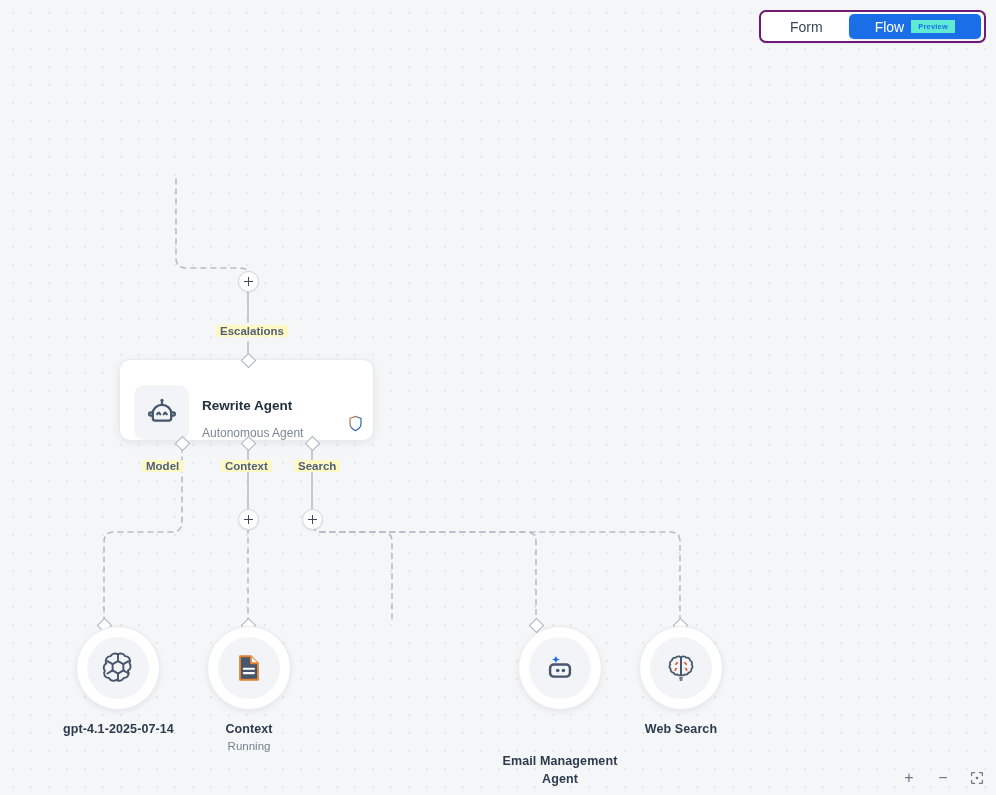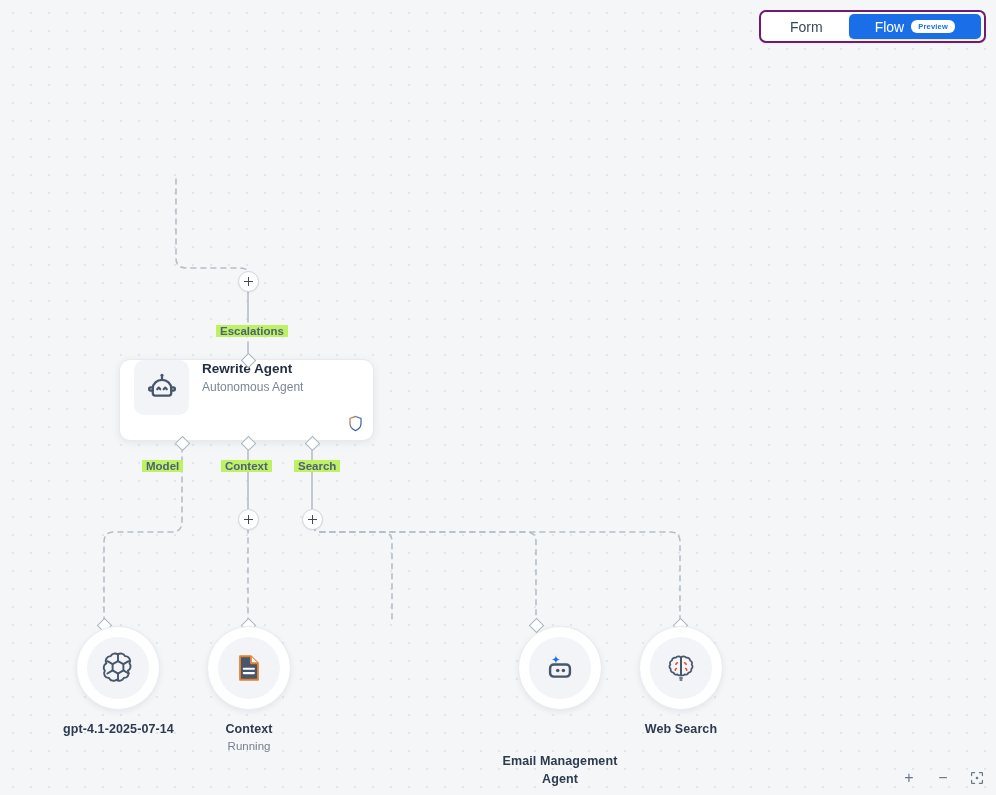--- a/index.html
+++ b/index.html
@@ -27,22 +27,22 @@
     height:23px;box-sizing:content-box;
   }
   .vt-btn{
     height:25px;display:flex;align-items:center;gap:7px;
     padding:0 26px;border-radius:5px;border:none;background:transparent;
     font-family:inherit;font-size:14px;font-weight:500;color:#39485c;cursor:pointer;
     white-space:nowrap;
   }
   .vt-btn.active{background:#1a6fe8;color:#fff;box-shadow:0 1px 2px rgba(16,24,40,.12);}
   .vt-badge{
-    background:#ffffff;color:#1a6fe8;font-size:7.5px;font-weight:700;
-    border-radius:6px;padding:2.5px 7px;letter-spacing:.2px;line-height:1;
+    background:#5eead4;color:#1a6fe8;font-size:7.5px;font-weight:700;
+    border-radius:0;padding:2.5px 7px;letter-spacing:.2px;line-height:1;
   }
 
   
   .cnode{position:absolute;display:flex;flex-direction:column;align-items:center;}
   .cnode .ring{
     width:82px;height:82px;border-radius:50%;
     background:#ffffff;border:1px solid #e8ecf0;
     box-shadow:0 2px 6px rgba(16,24,40,.07);
     display:flex;align-items:center;justify-content:center;
     position:relative;
@@ -77,35 +77,35 @@
     content:"";position:absolute;background:#3d4a5c;
   }
   .plus-btn::before{width:9px;height:1.4px;}
   .plus-btn::after{width:1.4px;height:9px;}
 
   
   .agent-card{
     position:absolute;left:119px;top:359px;width:255px;height:82px;
     background:#ffffff;border:1px solid #e6eaee;border-radius:11px;
     box-shadow:0 2px 8px rgba(16,24,40,.07);
-    display:flex;align-items:flex-start;padding:0 14px;box-sizing:border-box;
+    display:flex;align-items:flex-end;padding:0 14px;box-sizing:border-box;
   }
   .agent-icon{
     width:55px;height:55px;border-radius:10px;background:#f2f4f7;
     display:flex;align-items:center;justify-content:center;flex:0 0 auto;
   }
   .agent-text{margin-left:13px;}
   .agent-title{font-size:13.5px;font-weight:700;color:#243040;line-height:1.3;}
-  .agent-sub{font-size:12px;font-weight:400;color:#7b8795;margin-top:2px;}
+  .agent-sub{font-size:12px;font-weight:400;color:#7b8795;margin-top:11px;}
   .agent-shield{position:absolute;right:10px;bottom:8px;width:15px;height:17px;}
 
   
   .edge-label{
     position:absolute;font-size:11.5px;font-weight:600;color:#51607a;
-    white-space:nowrap;background:#bef264;padding:0 4px;
+    white-space:nowrap;background:#fef9c3;padding:0 4px;
   }
 
   
   .zoom-controls{
     position:absolute;right:10px;bottom:8px;display:flex;align-items:center;gap:16px;
   }
   .zc-btn{
     width:18px;height:18px;display:flex;align-items:center;justify-content:center;
     background:transparent;border:none;cursor:pointer;color:#6b7787;
     font-size:16px;font-family:inherit;line-height:1;padding:0;

